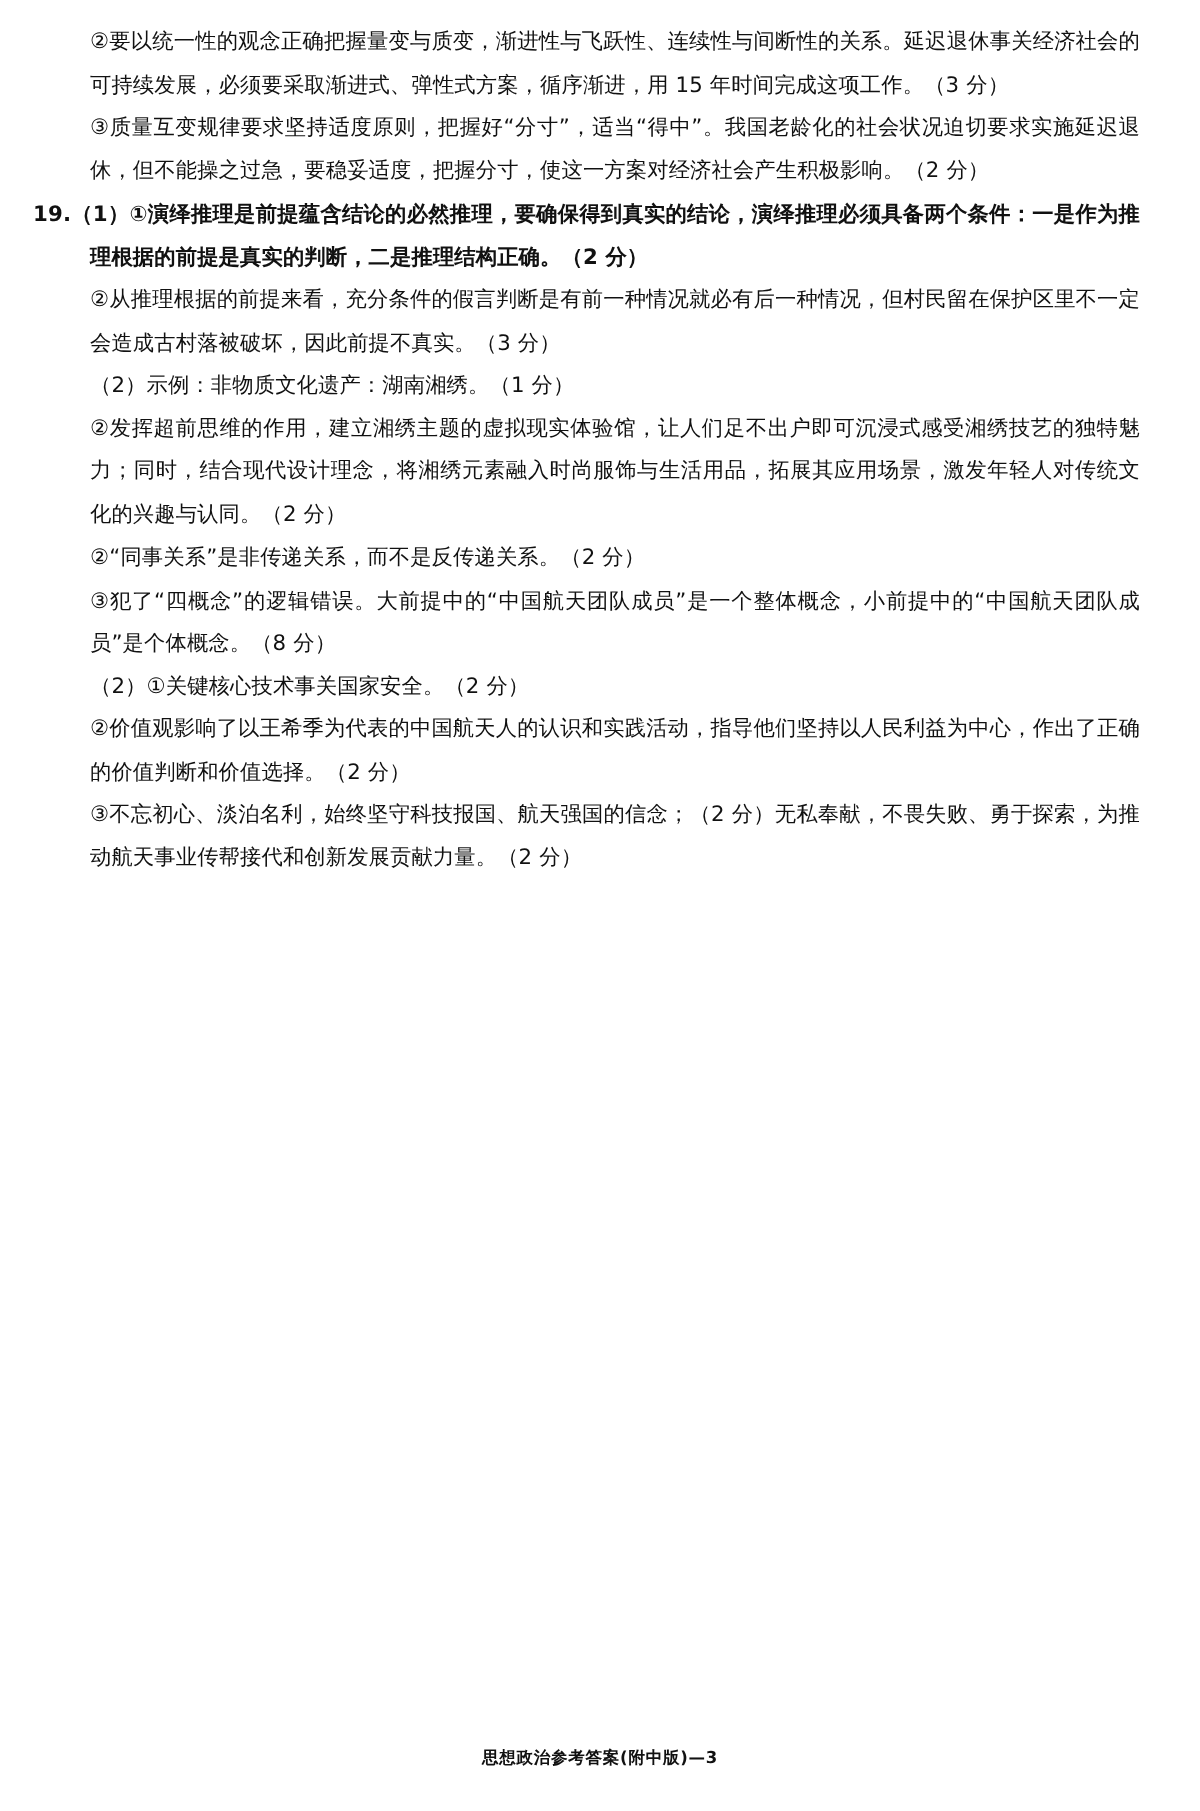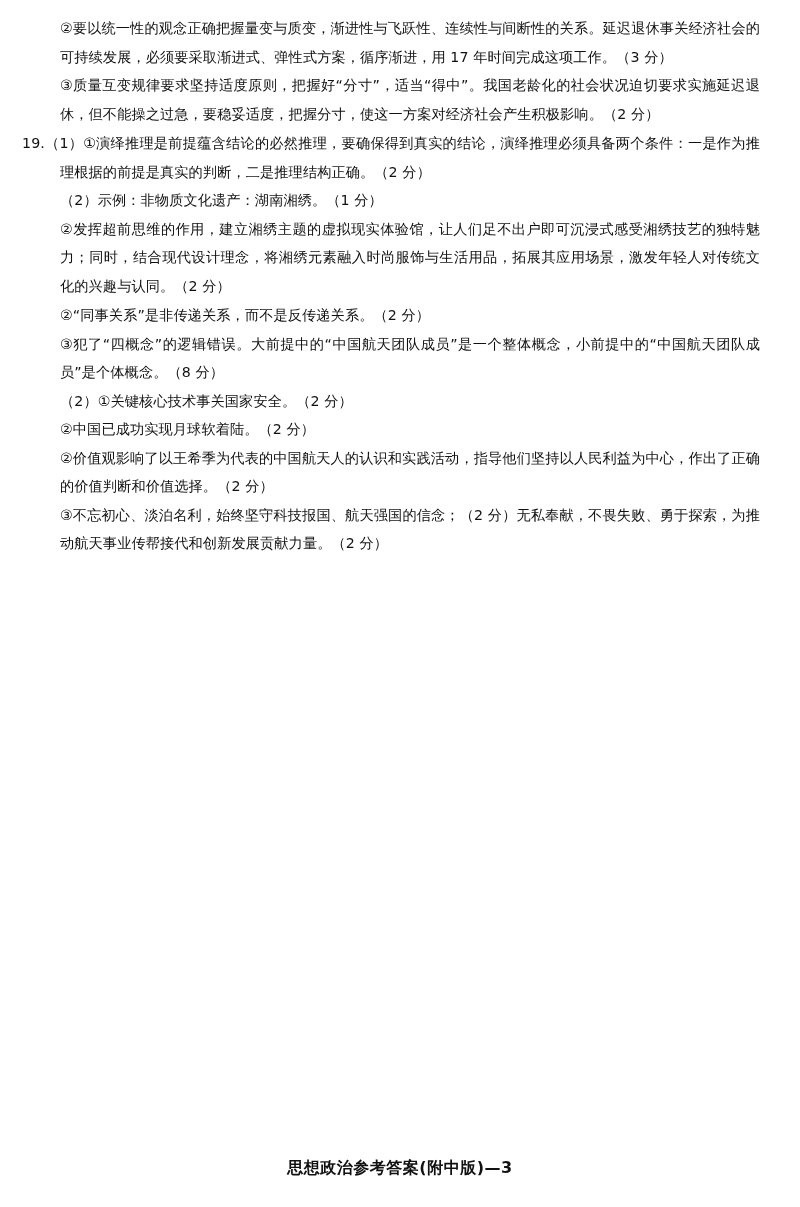--- a/index.html
+++ b/index.html
@@ -30,57 +30,58 @@
     line-height: 28.5px;
     text-align: justify;
     text-justify: inter-ideograph;
     letter-spacing: 0.1px;
     margin: 0;
     color: #111111;
   }
   .num-para {
     padding-left: 38px;
     text-indent: -38px;
+    font-weight: bold;
   }
   .sub-para {
     padding-left: 38px;
     text-indent: 0;
   }
   .footer {
     position: absolute;
     left: 0;
     right: 0;
     bottom: 28px;
     text-align: center;
-    font-size: 16px;
+    font-size: 11px;
     font-weight: bold;
     letter-spacing: 0.5px;
     color: #111111;
   }
 </style>
 </head>
 <body>
 
 <div class="page">
 
   <div class="block">
-    <p class="para sub-para">②要以统一性的观念正确把握量变与质变，渐进性与飞跃性、连续性与间断性的关系。延迟退休事关经济社会的可持续发展，必须要采取渐进式、弹性式方案，循序渐进，用 17 年时间完成这项工作。（3 分）</p>
+    <p class="para sub-para">②要以统一性的观念正确把握量变与质变，渐进性与飞跃性、连续性与间断性的关系。延迟退休事关经济社会的可持续发展，必须要采取渐进式、弹性式方案，循序渐进，用 15 年时间完成这项工作。（3 分）</p>
     <p class="para sub-para">③质量互变规律要求坚持适度原则，把握好“分寸”，适当“得中”。我国老龄化的社会状况迫切要求实施延迟退休，但不能操之过急，要稳妥适度，把握分寸，使这一方案对经济社会产生积极影响。（2 分）</p>
   </div>
 
   <div class="block">
     <p class="para num-para">19.（1）①演绎推理是前提蕴含结论的必然推理，要确保得到真实的结论，演绎推理必须具备两个条件：一是作为推理根据的前提是真实的判断，二是推理结构正确。（2 分）</p>
+    <p class="para sub-para">②从推理根据的前提来看，充分条件的假言判断是有前一种情况就必有后一种情况，但村民留在保护区里不一定会造成古村落被破坏，因此前提不真实。（3 分）</p>
     <p class="para sub-para">（2）示例：非物质文化遗产：湖南湘绣。（1 分）</p>
     <p class="para sub-para">②发挥超前思维的作用，建立湘绣主题的虚拟现实体验馆，让人们足不出户即可沉浸式感受湘绣技艺的独特魅力；同时，结合现代设计理念，将湘绣元素融入时尚服饰与生活用品，拓展其应用场景，激发年轻人对传统文化的兴趣与认同。（2 分）</p>
   </div>
 
   <div class="block">
     <p class="para sub-para">②“同事关系”是非传递关系，而不是反传递关系。（2 分）</p>
     <p class="para sub-para">③犯了“四概念”的逻辑错误。大前提中的“中国航天团队成员”是一个整体概念，小前提中的“中国航天团队成员”是个体概念。（8 分）</p>
     <p class="para sub-para">（2）①关键核心技术事关国家安全。（2 分）</p>
-    <p class="para sub-para">②中国已成功实现月球软着陆。（2 分）</p>
     <p class="para sub-para">②价值观影响了以王希季为代表的中国航天人的认识和实践活动，指导他们坚持以人民利益为中心，作出了正确的价值判断和价值选择。（2 分）</p>
     <p class="para sub-para">③不忘初心、淡泊名利，始终坚守科技报国、航天强国的信念；（2 分）无私奉献，不畏失败、勇于探索，为推动航天事业传帮接代和创新发展贡献力量。（2 分）</p>
   </div>
 
   <div class="footer">思想政治参考答案(附中版)—3</div>
 
 </div>
 
 </body></html>

